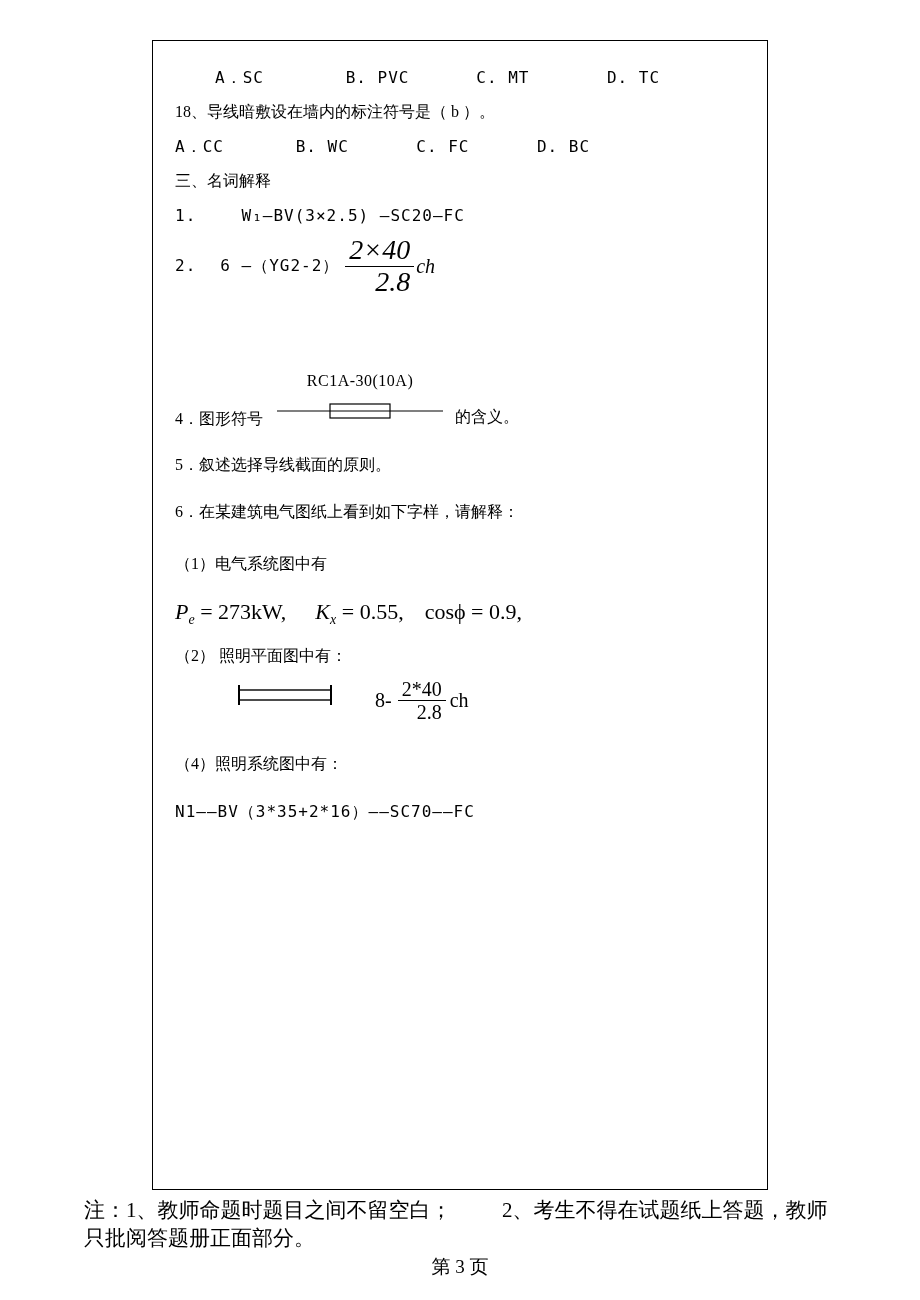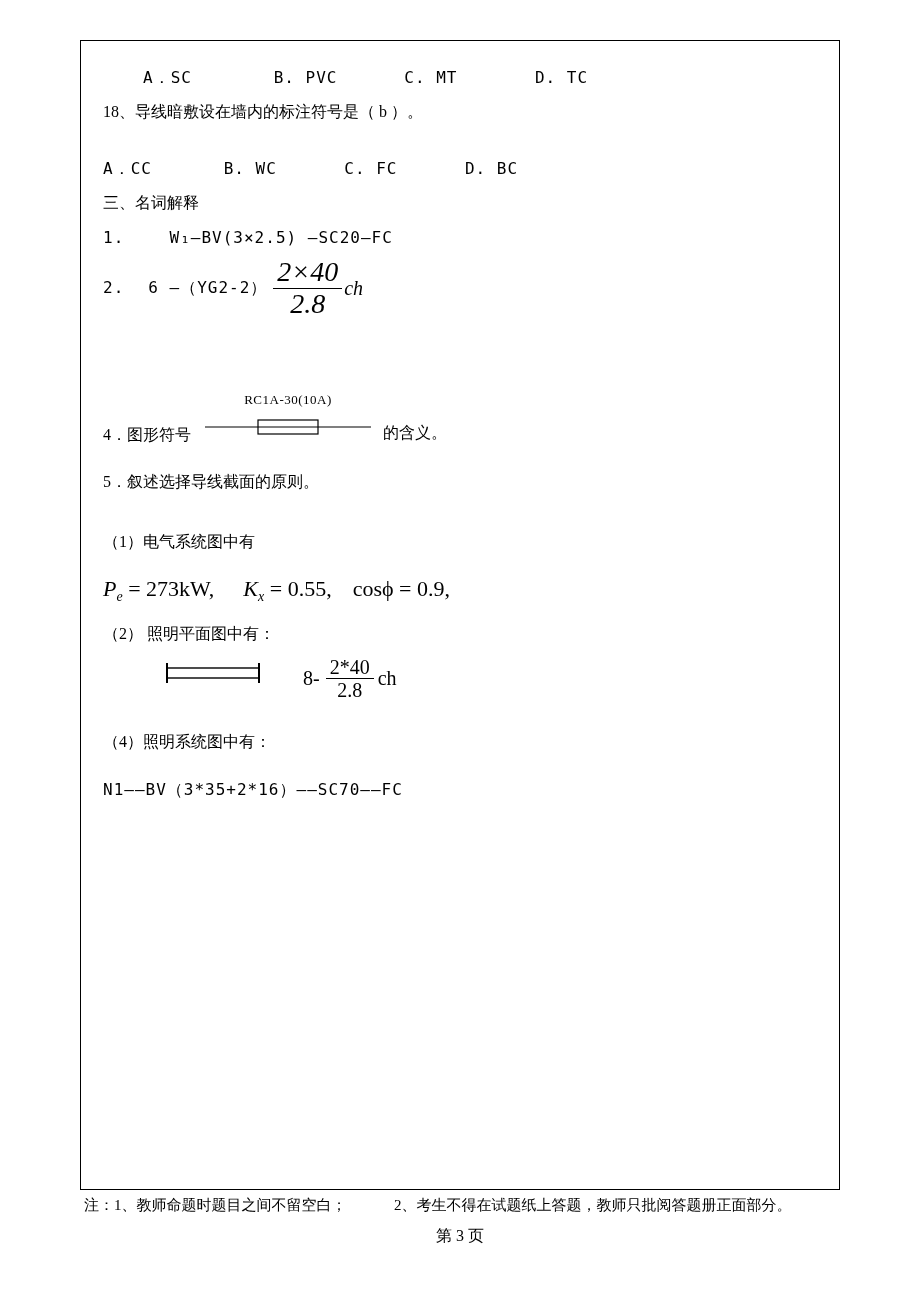--- a/index.html
+++ b/index.html
@@ -5,76 +5,76 @@
   body {
     margin: 0;
     padding: 0;
     background: #fff;
     font-family: "SimSun", "宋体", serif;
     color: #000;
     width: 920px;
   }
   .page-frame {
     position: relative;
-    width: 760px;
+    width: 616px;
     margin: 40px auto 0 auto;
     border: 1px solid #000;
     min-height: 1150px;
     padding: 18px 22px 14px 22px;
     box-sizing: border-box;
     font-size: 16px;
     line-height: 1.9;
   }
   .indent-line { padding-left: 40px; }
   .q-line { margin: 4px 0; }
   .opt-wide { display:inline-block; width:120px; }
-  .opt-wide2 { display:inline-block; width:110px;margin-top:22px; }
+  .opt-wide2 { display:inline-block; width:110px; }
   .monoish { font-family: "SimSun","宋体",monospace; letter-spacing: 1px; }
   .frac {
     display: inline-block;
     vertical-align: middle;
     text-align: center;
     line-height: 1.1;
   }
   .frac .num { display:block; border-bottom: 1px solid #000; padding: 0 4px; }
-  .frac .den { display:block; padding: 0 4px; }
+  .frac .den { display:block; padding: 0 4px; text-align: right; }
   .ital { font-style: italic; font-family: "Times New Roman", serif; }
   .figbox {
     display: inline-block;
     vertical-align: bottom;
     text-align: center;
   }
-  .fuse-label { font-family: "Times New Roman", serif; font-size: 13px; margin-bottom: 2px; letter-spacing: 0.5px;}
+  .fuse-label { font-family: "Times New Roman", serif; font-size: 16px; margin-bottom: 2px; letter-spacing: 0.5px;}
   .equations {
     font-family: "Times New Roman", serif;
     font-size: 22px;
     line-height: 1.6;
     margin: 14px 0 10px 0;
   }
   .equations .sub { font-size: 14px; vertical-align: sub; font-style: italic; }
   .lamp-row {
     display: flex;
     align-items: center;
     margin: 6px 0 14px 0;
     padding-left: 60px;
   }
   .lamp-symbol { margin-right: 30px; }
   .lamp-formula { font-family: "Times New Roman", serif; font-size: 20px; display:flex; align-items:center; }
   .footer-note {
     width: 760px;
     margin: 6px auto 0 auto;
-    font-size: 15px;
+    font-size: 21px;
     text-align: left;
     padding: 0 4px;
     box-sizing: border-box;
   }
   .page-num {
     text-align: center;
-    font-size: 16px;
-    margin-top: 11px;
+    font-size: 19px;
+    margin-top: 2px;
   }
   .gap { display:inline-block; width: 40px; }
   .gap-s { display:inline-block; width: 24px; }
 </style>
 </head>
 <body>
 
 <div class="page-frame">
 
   <div class="q-line indent-line monoish">
@@ -128,20 +128,21 @@
       </svg>
     </span>
     <span style="width:10px;"></span>
     <span style="padding-bottom:2px;margin-top:8px;">的含义。</span>
   </div>
 
   <div style="height:8px;"></div>
   <div class="q-line">5．叙述选择导线截面的原则。</div>
 
   <div style="height:8px;"></div>
+  <div class="q-line">6．在某建筑电气图纸上看到如下字样，请解释：</div>
 
   <div style="height:14px;"></div>
   <div class="q-line">（1）电气系统图中有</div>
 
   <div class="equations">
     <div>
       <span class="ital">P</span><span class="sub">e</span><span> = 273kW,</span>
       <span style="display:inline-block;width:18px;"></span>
       <span class="ital">K</span><span class="sub">x</span><span> = 0.55,</span>
       <span style="display:inline-block;width:10px;"></span>

